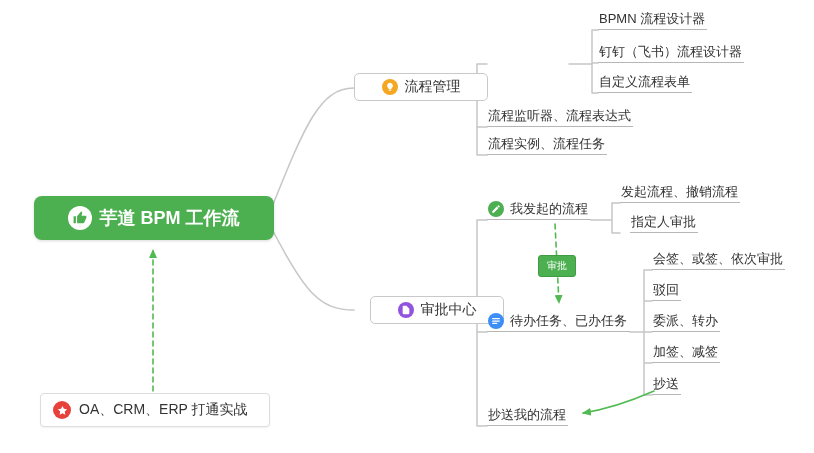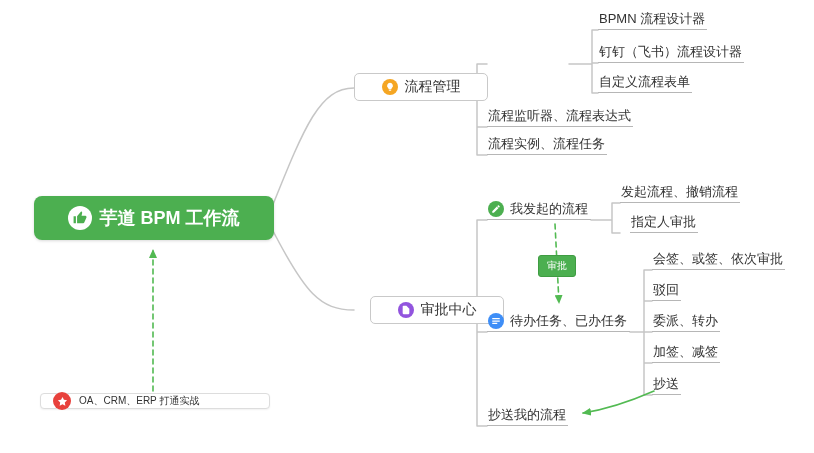--- a/index.html
+++ b/index.html
@@ -16,22 +16,22 @@
   .root-node { left:34px; top:196px; width:240px; height:44px; background:#4CAF50;
     border-radius:8px; color:#fff; font-size:18px; font-weight:bold;
     justify-content:center; gap:7px; box-shadow:0 1px 3px rgba(0,0,0,.15); }
   .root-icon { width:24px; height:24px; border-radius:50%; background:#fff;
     display:inline-flex; align-items:center; justify-content:center; flex:none; }
 
   .box-node { background:#fff; border:1px solid #c9c9c9; border-radius:5px;
     width:134px; height:28px; font-size:14px; color:#333;
     justify-content:center; gap:7px; }
 
-  .practice-node { left:40px; top:393px; width:230px; height:16px; background:#fff;
-    border:1px solid #ddd; border-radius:4px; font-size:10px; color:#333;
+  .practice-node { left:40px; top:393px; width:230px; height:34px; background:#fff;
+    border:1px solid #ddd; border-radius:4px; font-size:14px; color:#333;
     padding-left:12px; gap:8px; box-shadow:0 1px 2px rgba(0,0,0,.06); }
   .icon18 { width:18px; height:18px; border-radius:50%; display:inline-flex;
     align-items:center; justify-content:center; flex:none; }
 
   .leaf { height:19px; font-size:13px; color:#333; gap:6px;
     padding:0 2px 2px 1px; border-bottom:1.5px solid #b6b6b6; }
   .icon16 { width:16px; height:16px; border-radius:50%; display:inline-flex;
     align-items:center; justify-content:center; flex:none; }
 
   .edge-label { position:absolute; left:538px; top:255px; background:#4CAF50;

